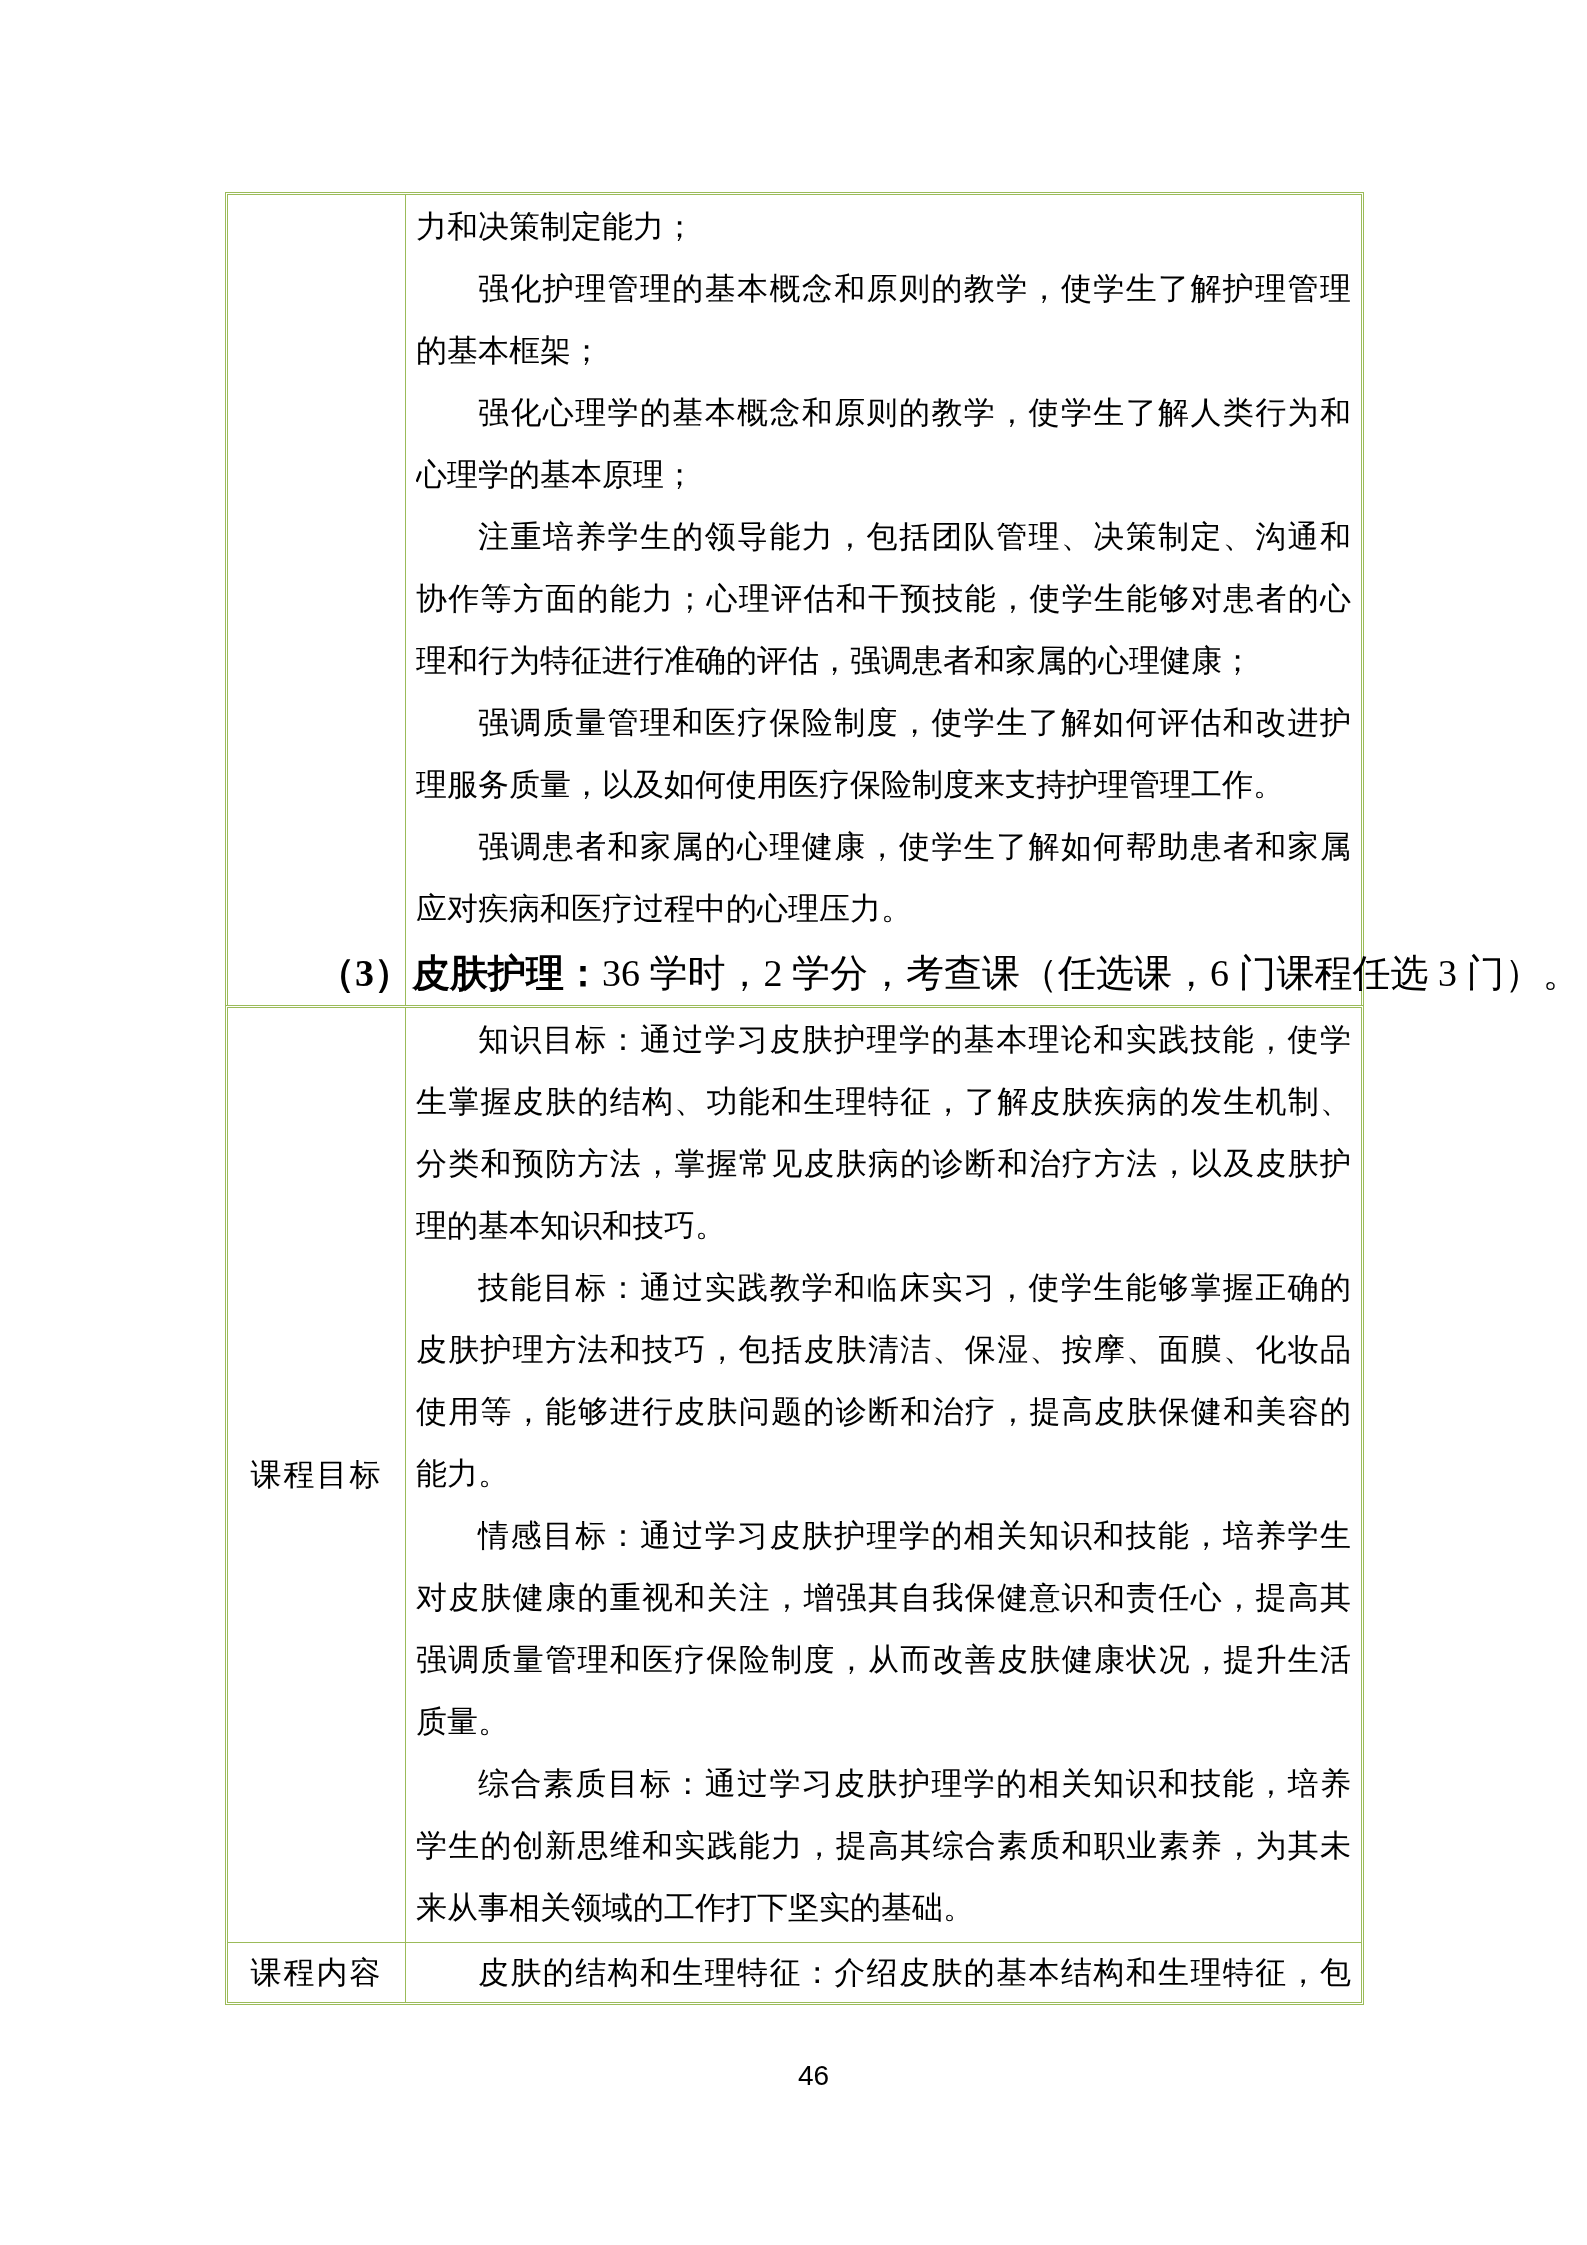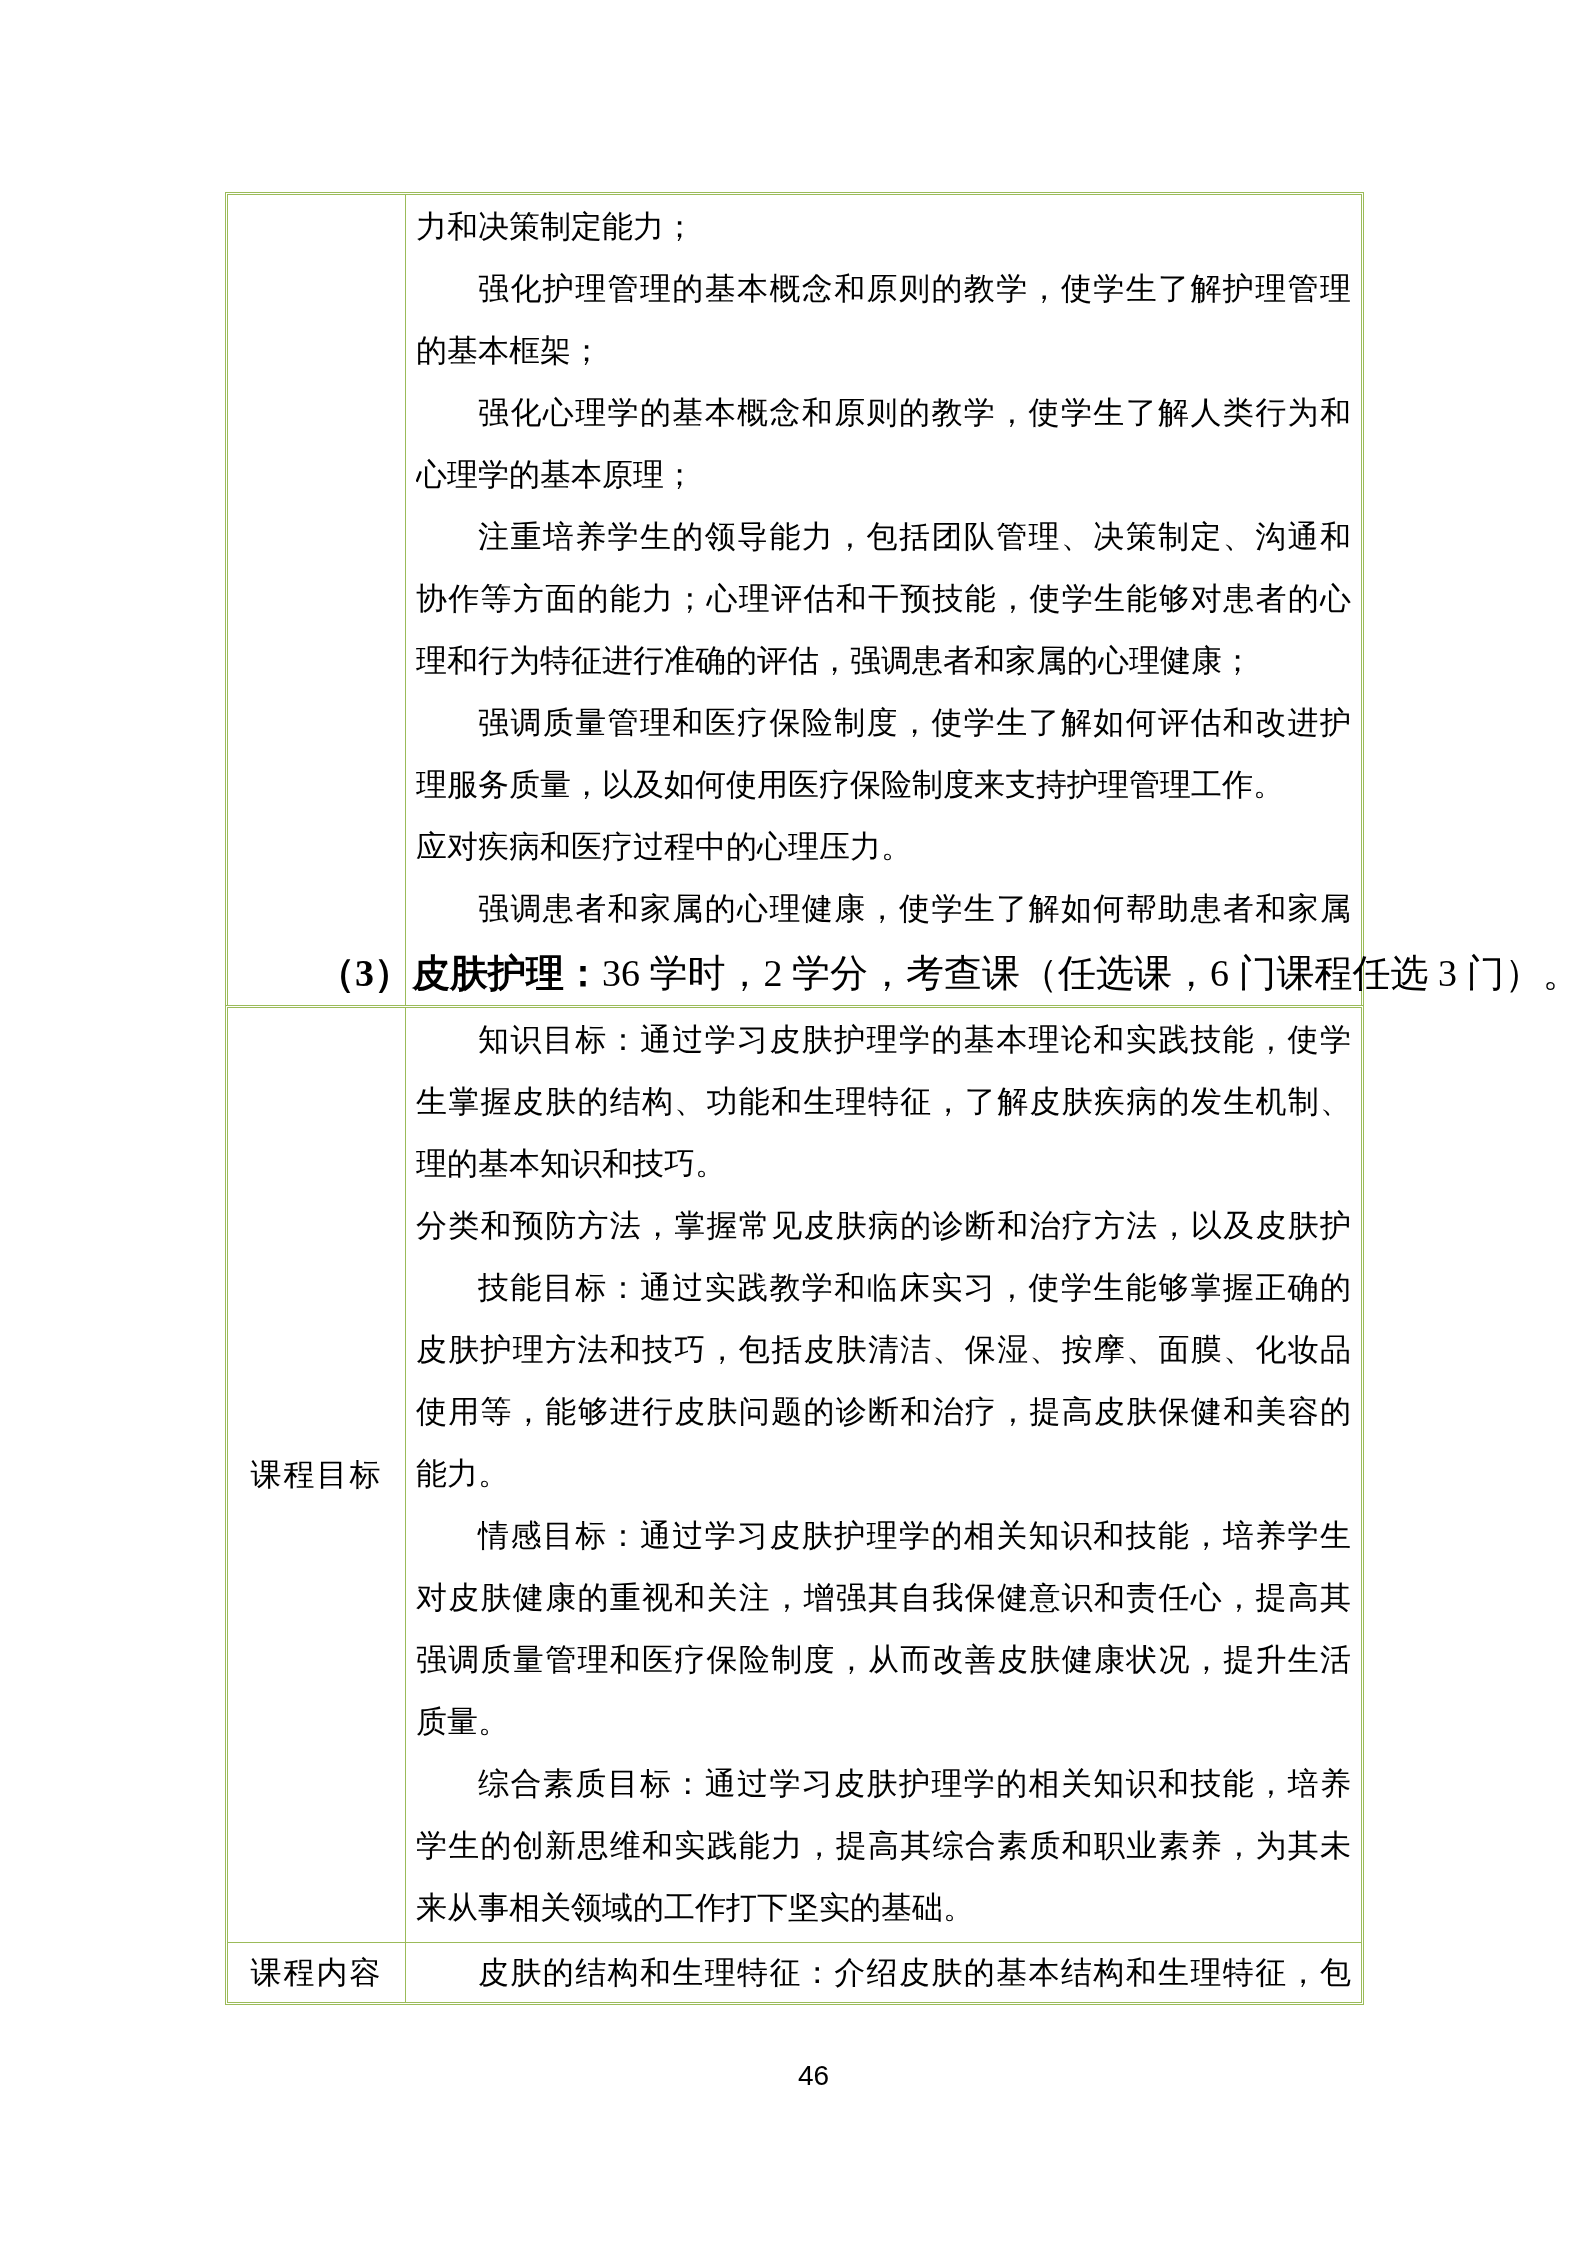--- a/index.html
+++ b/index.html
@@ -88,37 +88,37 @@
         <div class="tline">力和决策制定能力；</div>
         <div class="tline just ind">强化护理管理的基本概念和原则的教学，使学生了解护理管理</div>
         <div class="tline">的基本框架；</div>
         <div class="tline just ind">强化心理学的基本概念和原则的教学，使学生了解人类行为和</div>
         <div class="tline">心理学的基本原理；</div>
         <div class="tline just ind">注重培养学生的领导能力，包括团队管理、决策制定、沟通和</div>
         <div class="tline just">协作等方面的能力；心理评估和干预技能，使学生能够对患者的心</div>
         <div class="tline">理和行为特征进行准确的评估，强调患者和家属的心理健康；</div>
         <div class="tline just ind">强调质量管理和医疗保险制度，使学生了解如何评估和改进护</div>
         <div class="tline">理服务质量，以及如何使用医疗保险制度来支持护理管理工作。</div>
+        <div class="tline just ind">强调患者和家属的心理健康，使学生了解如何帮助患者和家属</div>
         <div class="tline">应对疾病和医疗过程中的心理压力。</div>
-        <div class="tline just ind">强调患者和家属的心理健康，使学生了解如何帮助患者和家属</div>
       </div>
   </section>
 
   <p class="heading-line"><span class="bold">（3）皮肤护理：</span><span>36 学时，2 学分，考查课（任选课，6 门课程任选 3 门）。</span></p>
 
   <section class="tbl t2">
     <div class="row row-objectives">
       <div class="cell-label">
         <span>课程目标</span>
       </div>
       <div class="cell-body">
           <div class="tline just ind">知识目标：通过学习皮肤护理学的基本理论和实践技能，使学</div>
           <div class="tline just">生掌握皮肤的结构、功能和生理特征，了解皮肤疾病的发生机制、</div>
+          <div class="tline just">分类和预防方法，掌握常见皮肤病的诊断和治疗方法，以及皮肤护</div>
           <div class="tline">理的基本知识和技巧。</div>
-          <div class="tline just">分类和预防方法，掌握常见皮肤病的诊断和治疗方法，以及皮肤护</div>
           <div class="tline just ind">技能目标：通过实践教学和临床实习，使学生能够掌握正确的</div>
           <div class="tline just">皮肤护理方法和技巧，包括皮肤清洁、保湿、按摩、面膜、化妆品</div>
           <div class="tline just">使用等，能够进行皮肤问题的诊断和治疗，提高皮肤保健和美容的</div>
           <div class="tline">能力。</div>
           <div class="tline just ind">情感目标：通过学习皮肤护理学的相关知识和技能，培养学生</div>
           <div class="tline just">对皮肤健康的重视和关注，增强其自我保健意识和责任心，提高其</div>
           <div class="tline just">强调质量管理和医疗保险制度，从而改善皮肤健康状况，提升生活</div>
           <div class="tline">质量。</div>
           <div class="tline just ind">综合素质目标：通过学习皮肤护理学的相关知识和技能，培养</div>
           <div class="tline just">学生的创新思维和实践能力，提高其综合素质和职业素养，为其未</div>

